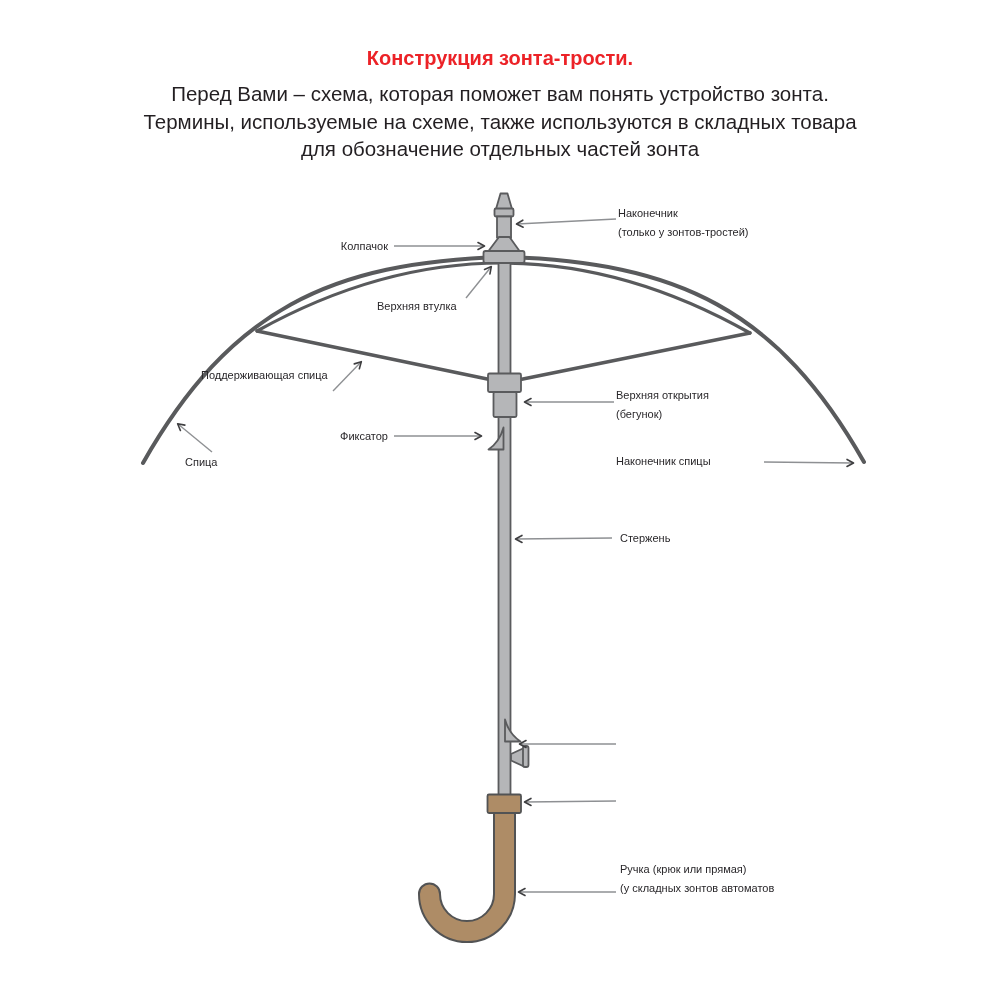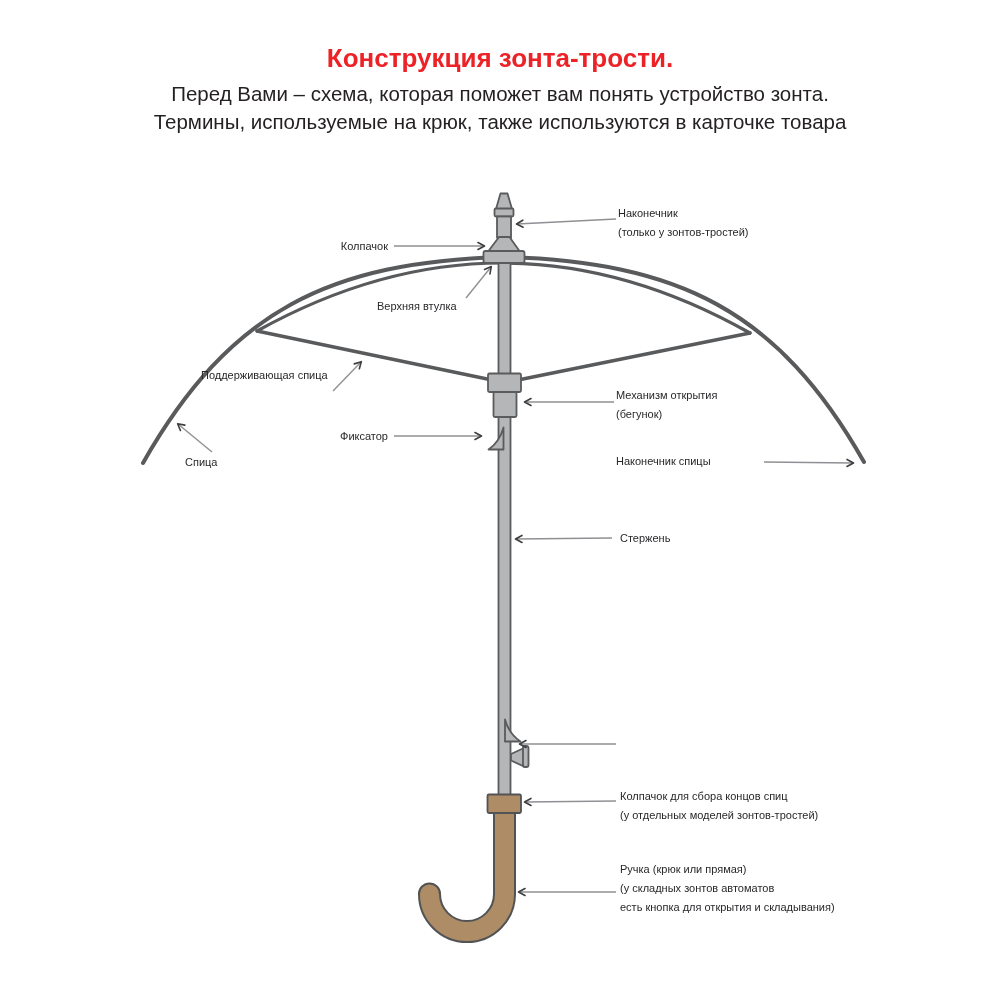--- a/index.html
+++ b/index.html
@@ -2,39 +2,40 @@
 <html lang="ru"><head>
 <meta charset="utf-8">
 <style>
   html,body{margin:0;padding:0;background:#ffffff;}
   .stage{
     position:relative;width:1000px;height:1000px;background:#ffffff;overflow:hidden;
     font-family:"Liberation Sans", sans-serif;color:#29272a;
   }
   .hdr{position:absolute;left:0;top:44px;width:1000px;text-align:center;}
   .hdr h1{
-    margin:0 0 8px 0;font-size:26px;line-height:28px;font-weight:bold;color:#ec2227;
+    margin:0 0 8px 0;font-size:20px;line-height:28px;font-weight:bold;color:#ec2227;
     font-family:"Liberation Sans", sans-serif;
   }
   .hdr .sub{font-size:20.5px;line-height:27.5px;color:#231f22;}
   svg.diagram{position:absolute;left:0;top:0;}
   .lbl{
     position:absolute;font-size:11px;line-height:19px;color:#29272a;white-space:nowrap;
   }
   .lbl.right{text-align:right;}
 </style>
 </head>
 <body>
 
 <div class="stage">
 
   <div class="hdr">
     <h1>Конструкция зонта-трости.</h1>
     <div class="sub">Перед Вами – схема, которая поможет вам понять устройство зонта.</div>
-    <div class="sub">Термины, используемые на крюк, также используются в карточке товара</div>
+    <div class="sub">Термины, используемые на схеме, также используются в складных товара</div>
+    <div class="sub">для обозначение отдельных частей зонта</div>
   </div>
 
   <svg class="diagram" width="1000" height="1000" viewBox="0 0 1000 1000">
     <defs>
       <marker id="arw" markerUnits="userSpaceOnUse" markerWidth="10" markerHeight="10" viewBox="0 0 10 10" refX="8" refY="5" orient="auto">
         <path d="M 2 1.5 L 8.5 5 L 2 8.5" fill="none" stroke="#3e3e40" stroke-width="1.6" stroke-linecap="round" stroke-linejoin="round"></path>
       </marker>
     </defs>
 
     <path d="M 143 463 C 230 310 330 262 504 257 C 678 262 778 310 864 462" fill="none" stroke="#595a5c" stroke-width="4" stroke-linecap="round"></path>
@@ -86,33 +87,28 @@
 
   <div class="lbl" style="left:377px;top:297px">Верхняя втулка</div>
 
   <div class="lbl" style="left:201px;top:366px">Поддерживающая спица</div>
 
   <div class="lbl" style="left:185px;top:453px">Спица</div>
 
   <div class="lbl right" style="right:612px;top:427px">Фиксатор</div>
 
   <div class="lbl" style="left:616px;top:386px">
-    <div>Механизм открытия</div>
+    <div>Верхняя открытия</div>
     <div>(бегунок)</div>
   </div>
 
   <div class="lbl" style="left:616px;top:452px">Наконечник спицы</div>
 
   <div class="lbl" style="left:620px;top:529px">Стержень</div>
 
 
-  <div class="lbl" style="left:620px;top:787px">
-    <div>Колпачок для сбора концов спиц</div>
-    <div>(у отдельных моделей зонтов-тростей)</div>
-  </div>
 
   <div class="lbl" style="left:620px;top:860px">
     <div>Ручка (крюк или прямая)</div>
     <div>(у складных зонтов автоматов</div>
-    <div>есть кнопка для открытия и складывания)</div>
   </div>
 
 </div>
 
 </body></html>

